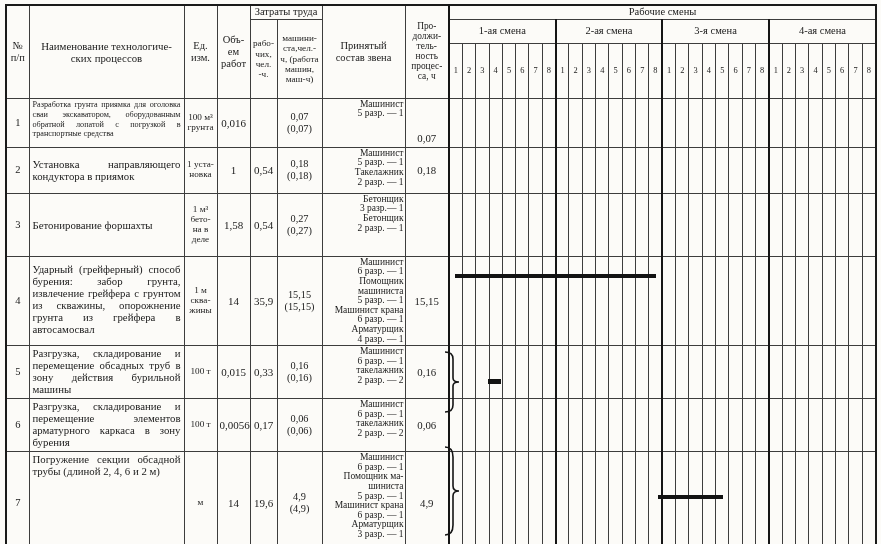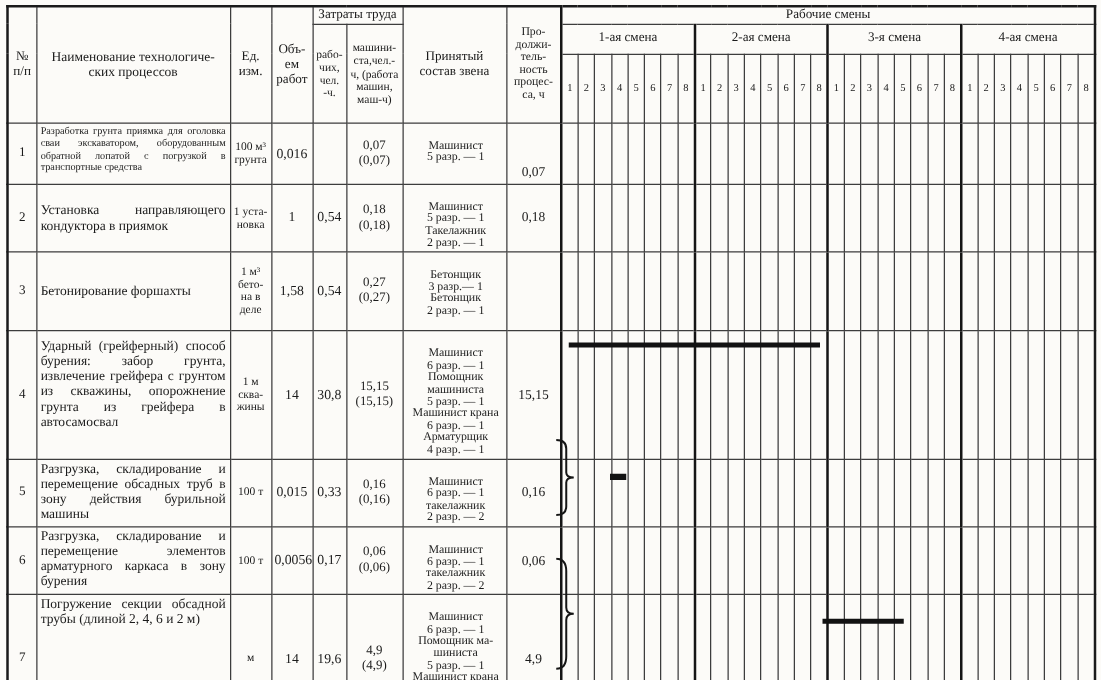--- a/index.html
+++ b/index.html
@@ -16,21 +16,21 @@
   .h-workers,.h-mach{font-size:9.2px;line-height:1.1;padding:0 1px}
   .h-dur{font-size:9.4px;line-height:1.06;padding:16px 1px}
   .h-labor,.h-shifts,.h-shift{font-size:10.5px;line-height:1;}
   th.g{font-size:8.4px;padding:0}
   td.g{padding:0}
   .ss{border-left:2px solid #151515 !important;margin-top:48px;}
   .c-name{text-align:justify;vertical-align:top;padding:1px 3px;font-size:10.8px;line-height:1.12;}
   tr.br1 .c-name{font-size:8.2px;line-height:1.2;}
   tr.br2 .c-name,tr.br3 .c-name{vertical-align:middle;}
   tr.br4 .c-name{padding-top:6px;margin-left:24px;}
-  .c-crew{text-align:center;vertical-align:top;font-size:9.5px;line-height:1.01;padding:14px 1px 1px 3px;}
+  .c-crew{text-align:right;vertical-align:top;font-size:9.5px;line-height:1.01;padding:1px 1px 1px 3px;}
   .c-unit{font-size:9.2px;line-height:1.08;}
   .c-vol,.c-work{font-size:11px;}
   .c-mach{font-size:10.3px;line-height:1.18;}
   .c-dur{font-size:10.8px;}
   tr.br1 .c-dur{vertical-align:bottom;padding-bottom:3px;}
   .bar{position:absolute;background:#121212;}
   .brace{position:absolute;pointer-events:none;}
   #overlay{position:absolute;left:0;top:0;width:881px;height:544px;pointer-events:none;}
 </style>
 </head>
@@ -264,21 +264,21 @@
           <td class="g"></td>
           <td class="g"></td>
         </tr>
       <tr class="br4">
         <td class="c-num">4</td>
         <td class="c-name">Ударный (грейферный) способ бурения: забор грунта, извлечение грейфера с грунтом из скважины, опорожнение грунта из грейфера в автосамосвал</td>
         <td class="c-unit">1 м
 сква-
 жины</td>
         <td class="c-vol">14</td>
-        <td class="c-work">30,8</td>
+        <td class="c-work">35,9</td>
         <td class="c-mach">15,15
 (15,15)</td>
         <td class="c-crew">Машинист
 6 разр. — 1
 Помощник
 машиниста
 5 разр. — 1
 Машинист крана
 6 разр. — 1
 Арматурщик

